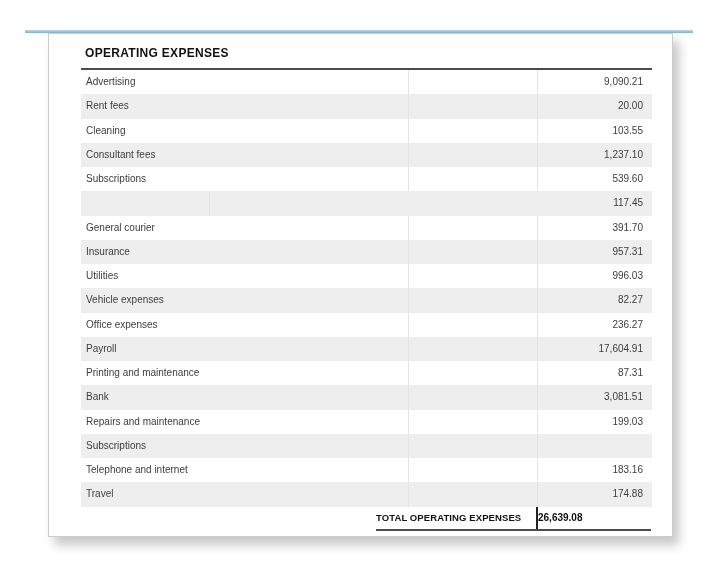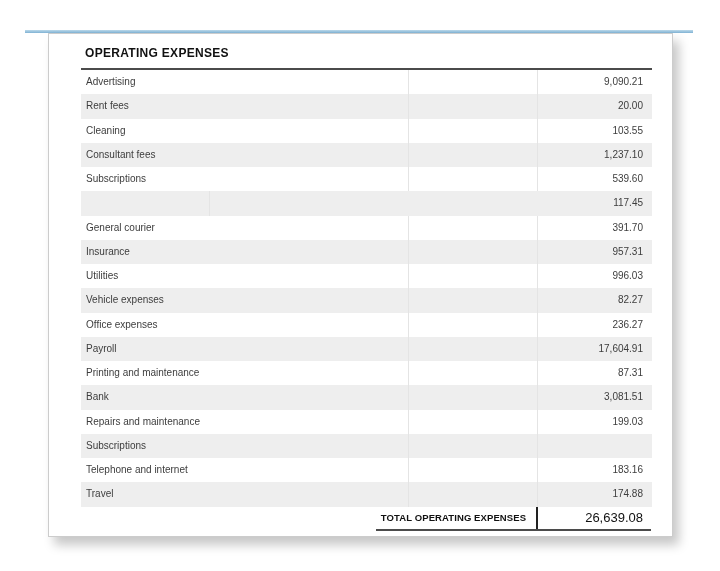--- a/index.html
+++ b/index.html
@@ -45,29 +45,29 @@
   .cell.label{width:328px;padding-left:5px;border-right:1px solid var(--col-line);}
   .cell.mid{width:129px;border-right:1px solid var(--col-line);}
   .cell.value{flex:1;justify-content:flex-end;padding-right:9px;}
 
   .total-row{
     margin-left:295px;width:275px;height:24px;
     display:flex;align-items:center;
     border-bottom:2px solid var(--rule-dark);
   }
   .total-label{
-    width:160px;text-align:center;padding-right:5px;
+    width:160px;text-align:left;padding-right:5px;
     font-size:9.5px;font-weight:bold;color:var(--text-strong);letter-spacing:0.1px;
   }
   .total-divider{
     width:0;height:100%;border-left:2px solid #222222;
   }
   .total-value{
-    flex:1;text-align:right;padding-right:8px;
-    font-size:13px;font-weight:normal;color:var(--text-strong);
+    flex:1;padding-right:8px;
+    font-size:10px;font-weight:bold;color:var(--text-strong);
   }
 </style>
 </head>
 <body>
 
 <div class="top-rule"></div>
 
 <div class="panel">
   <div class="report">
     <div class="section-title">OPERATING EXPENSES</div>

